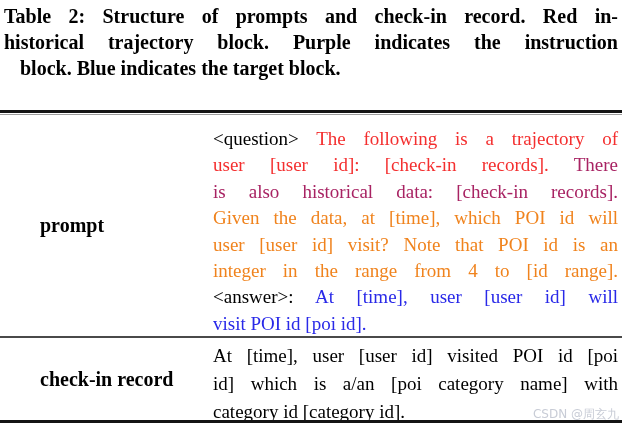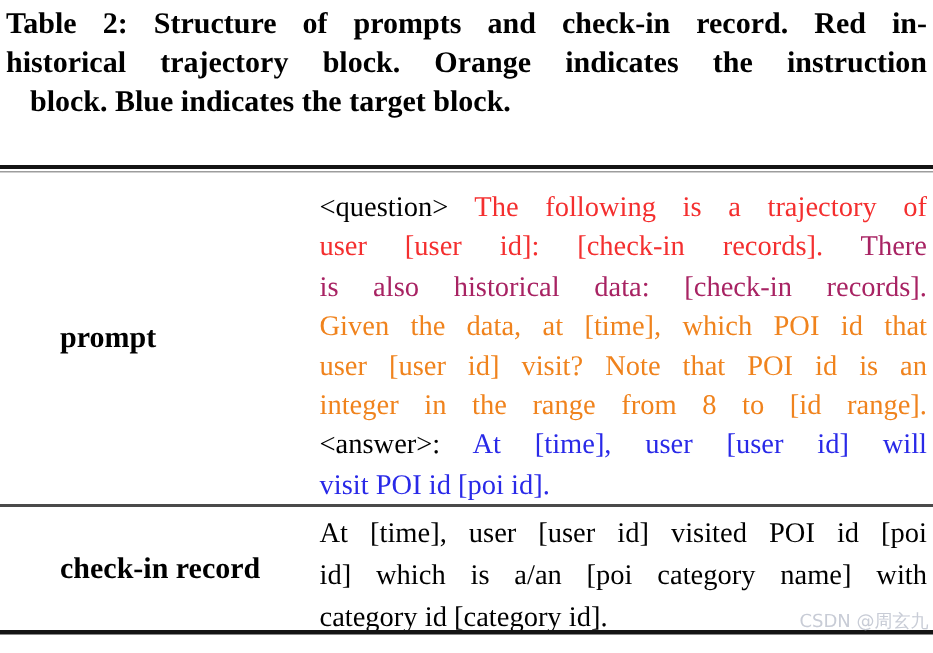--- a/index.html
+++ b/index.html
@@ -43,35 +43,35 @@
              color:var(--c-watermark,#c8ccd6);
              font-family:"DejaVu Sans","Liberation Sans",sans-serif;}
 </style>
 </head>
 <body>
 
 <div class="page">
 
   <div class="caption">
     <div class="cap-line">Table 2: Structure of prompts and check-in record. Red in-</div>
-    <div class="cap-line">historical trajectory block. Orange indicates the instruction</div>
+    <div class="cap-line">historical trajectory block. Purple indicates the instruction</div>
     <div class="cap-line last">block. Blue indicates the target block.</div>
   </div>
 
   <div class="rule toprule"></div>
 
   <div class="trow r0">
     <div class="rowlabel">prompt</div>
     <div class="cell">
         <div class="tline"><span class="c-black">&lt;question&gt; </span><span class="c-red">The following is a trajectory of</span></div>
         <div class="tline"><span class="c-red">user [user id]: [check-in records]. </span><span class="c-purple">There</span></div>
         <div class="tline"><span class="c-purple">is also historical data: [check-in records].</span></div>
-        <div class="tline"><span class="c-orange">Given the data, at [time], which POI id that</span></div>
+        <div class="tline"><span class="c-orange">Given the data, at [time], which POI id will</span></div>
         <div class="tline"><span class="c-orange">user [user id] visit? Note that POI id is an</span></div>
-        <div class="tline"><span class="c-orange">integer in the range from 8 to [id range].</span></div>
+        <div class="tline"><span class="c-orange">integer in the range from 4 to [id range].</span></div>
         <div class="tline"><span class="c-black">&lt;answer&gt;: </span><span class="c-blue">At [time], user [user id] will</span></div>
         <div class="tline last"><span class="c-blue">visit POI id [poi id].</span></div>
       </div>
   </div>
 
   <div class="rule midrule"></div>
 
   <div class="trow r1">
     <div class="rowlabel">check-in record</div>
     <div class="cell">

